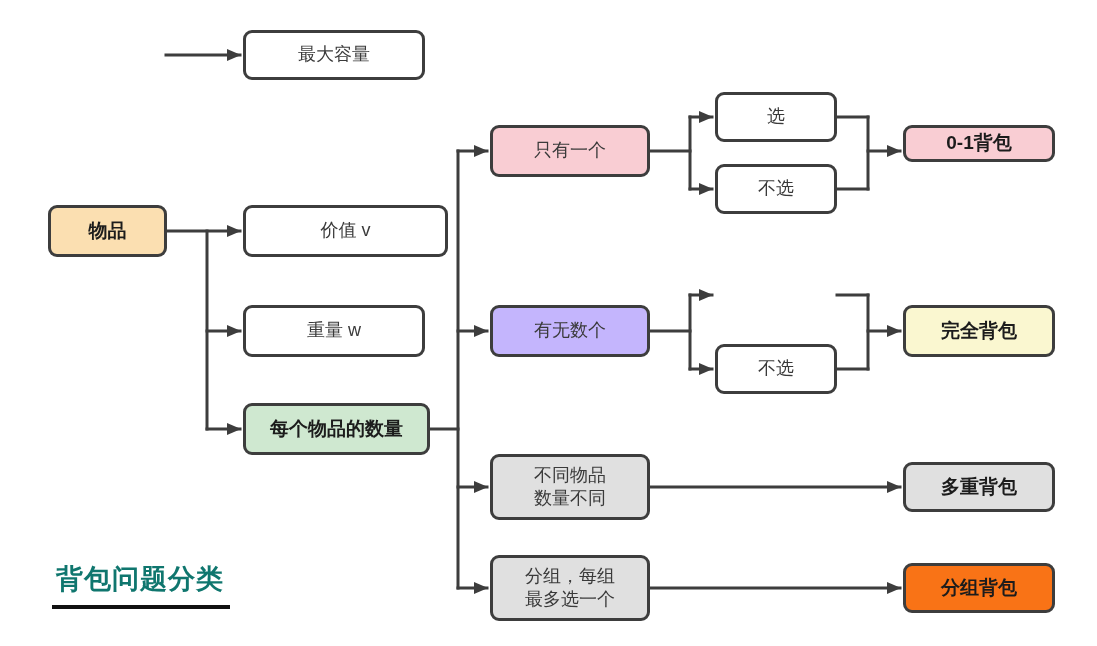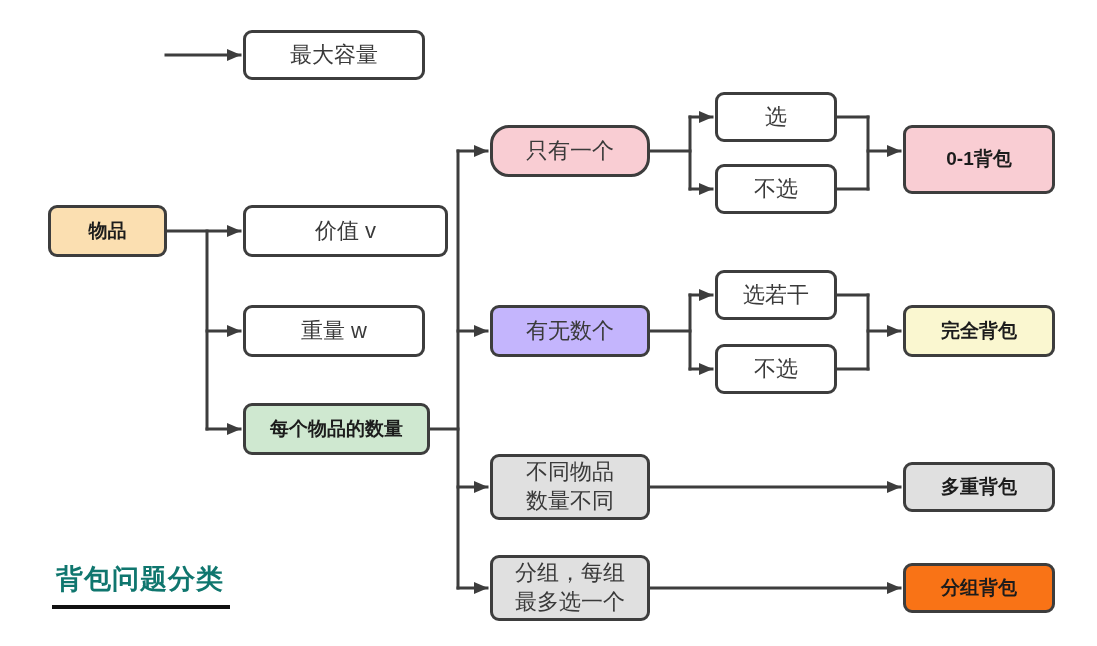--- a/index.html
+++ b/index.html
@@ -19,21 +19,21 @@
   .node {
     position: absolute;
     box-sizing: border-box;
     display: flex;
     align-items: center;
     justify-content: center;
     text-align: center;
     border: 3px solid #3d3d3d;
     border-radius: 9px;
     background: #ffffff;
-    font-size: 22px;
+    font-size: 18px;
     line-height: 1.3;
     color: #3a3a3a;
   }
   .node.bold {
     font-weight: bold;
     font-size: 19px;
     color: #1c1c1c;
   }
   .title {
     position: absolute;
@@ -100,31 +100,30 @@
   <div class="node" style="left: 243px; top: 30px; width: 182px; height: 50px; background-color: rgb(255, 255, 255);">最大容量</div>
 
   <div class="node bold" style="left: 48px; top: 205px; width: 119px; height: 52px; background-color: rgb(251, 223, 177);">物品</div>
 
   <div class="node" style="left: 243px; top: 205px; width: 205px; height: 52px; background-color: rgb(255, 255, 255);">价值 v</div>
 
   <div class="node" style="left: 243px; top: 305px; width: 182px; height: 52px; background-color: rgb(255, 255, 255);">重量 w</div>
 
   <div class="node bold" style="left: 243px; top: 403px; width: 187px; height: 52px; background-color: rgb(207, 232, 208);">每个物品的数量</div>
 
-  <div class="node" style="left: 490px; top: 125px; width: 160px; height: 52px; background-color: rgb(249, 205, 211); border-radius: 19px;">只有一个</div>
+  <div class="node" style="left: 490px; top: 125px; width: 160px; height: 52px; background-color: rgb(249, 205, 211);">只有一个</div>
 
   <div class="node" style="left: 715px; top: 92px; width: 122px; height: 50px; background-color: rgb(255, 255, 255);">选</div>
 
   <div class="node" style="left: 715px; top: 164px; width: 122px; height: 50px; background-color: rgb(255, 255, 255);">不选</div>
 
-  <div class="node bold" style="left: 903px; top: 125px; width: 152px; height: 69px; background-color: rgb(249, 205, 211);">0-1背包</div>
+  <div class="node bold" style="left: 903px; top: 125px; width: 152px; height: 37px; background-color: rgb(249, 205, 211);">0-1背包</div>
 
   <div class="node" style="left: 490px; top: 305px; width: 160px; height: 52px; background-color: #c4b5fd;">有无数个</div>
 
-  <div class="node" style="left: 715px; top: 270px; width: 122px; height: 50px; background-color: rgb(255, 255, 255);">选若干</div>
 
   <div class="node" style="left: 715px; top: 344px; width: 122px; height: 50px; background-color: rgb(255, 255, 255);">不选</div>
 
   <div class="node bold" style="left: 903px; top: 305px; width: 152px; height: 52px; background-color: rgb(250, 247, 208);">完全背包</div>
 
   <div class="node" style="left: 490px; top: 454px; width: 160px; height: 66px; background-color: rgb(224, 224, 224);">
     <div>
       <div>不同物品</div>
       <div>数量不同</div>
     </div>

